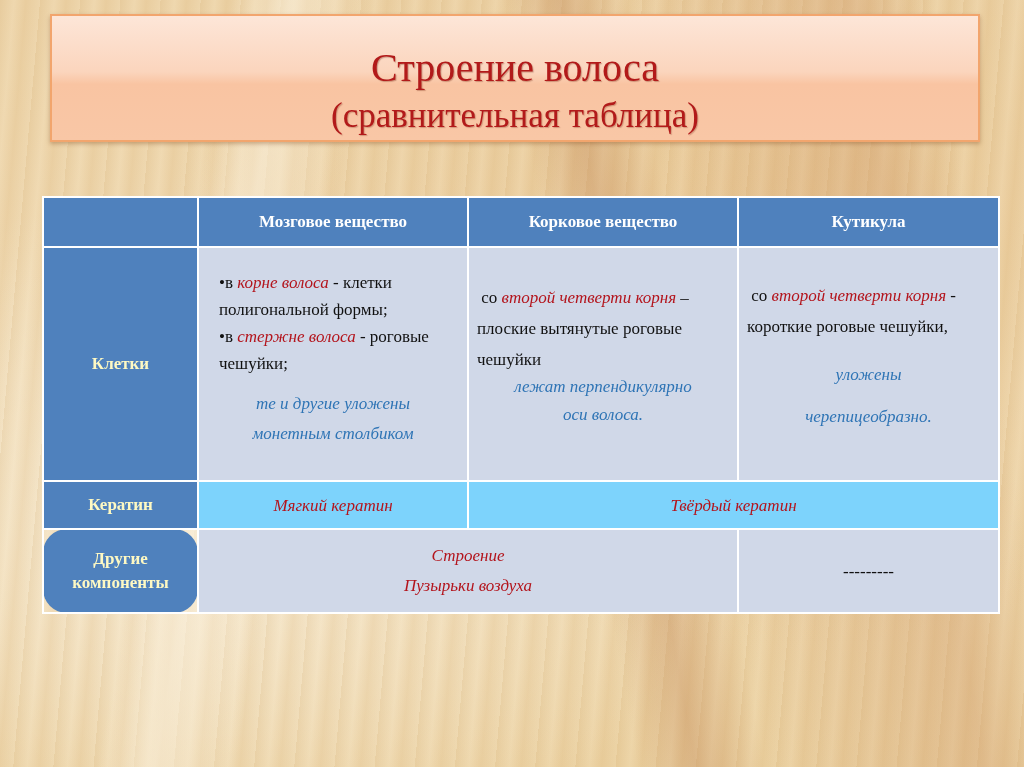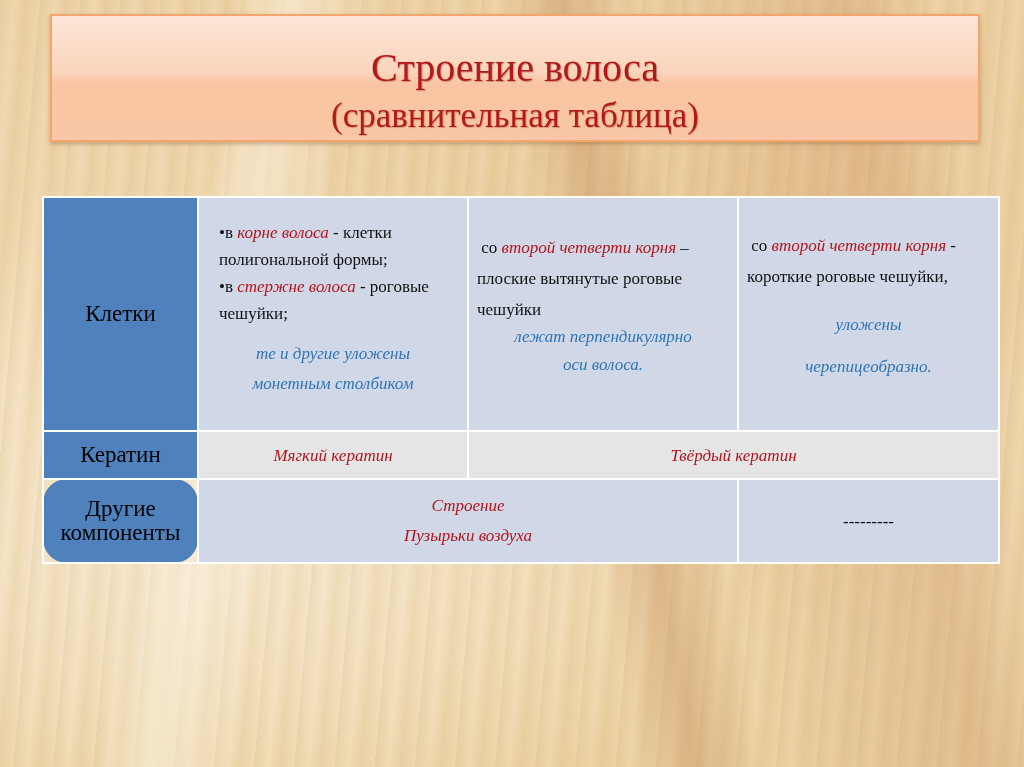--- a/index.html
+++ b/index.html
@@ -35,24 +35,24 @@
     }
     table.cmp td, table.cmp th {
       border:2px solid #ffffff; padding:0;
       vertical-align:middle; text-align:center;
     }
     .hdr {
       background:#4f81bd; color:#ffffff; font-weight:bold; font-size:17px;
       height:48px;
     }
     .rowhdr {
-      background:#4f81bd; color:#000000; font-weight:normal; font-size:23px;
+      background:#4f81bd; color:#fef9c3; font-weight:bold; font-size:17px;
     }
     .c-dark { background:#d0d8e8; }
-    .c-light { background:#e5e5e5; }
+    .c-light { background:#7dd3fc; }
     .black { color:#111111; }
     .red { color:#b3141c; font-style:italic; }
     .blue { color:#2e74b5; font-style:italic; }
     .cell-text { font-size:17px; line-height:27px; }
     .left { text-align:left; }
     .cells-row td { height:232px; }
     .keratin-row td { height:46px; }
     .other-row td { height:82px; }
   </style>
 </head>
@@ -64,20 +64,26 @@
 </div>
 
 <table class="cmp">
   <colgroup>
     <col style="width:155px">
     <col style="width:270px">
     <col style="width:270px">
     <col style="width:261px">
   </colgroup>
   <tbody>
+      <tr>
+    <th class="hdr"></th>
+    <th class="hdr">Мозговое вещество</th>
+    <th class="hdr">Корковое вещество</th>
+    <th class="hdr">Кутикула</th>
+  </tr>
 
   <tr class="cells-row">
     <td class="rowhdr">Клетки</td>
 
     <td class="c-dark">
       <div class="cell-text left black" style="padding:0 10px 0 20px; position:relative; top:-10px;">
         <span>•в </span><span class="red">корне волоса</span><span> - клетки полигональной формы;</span><br>
         <span>•в </span><span class="red">стержне волоса</span><span> - роговые чешуйки;</span>
       </div>
       <div class="cell-text blue" style="line-height:30px; margin-top:2px;">

